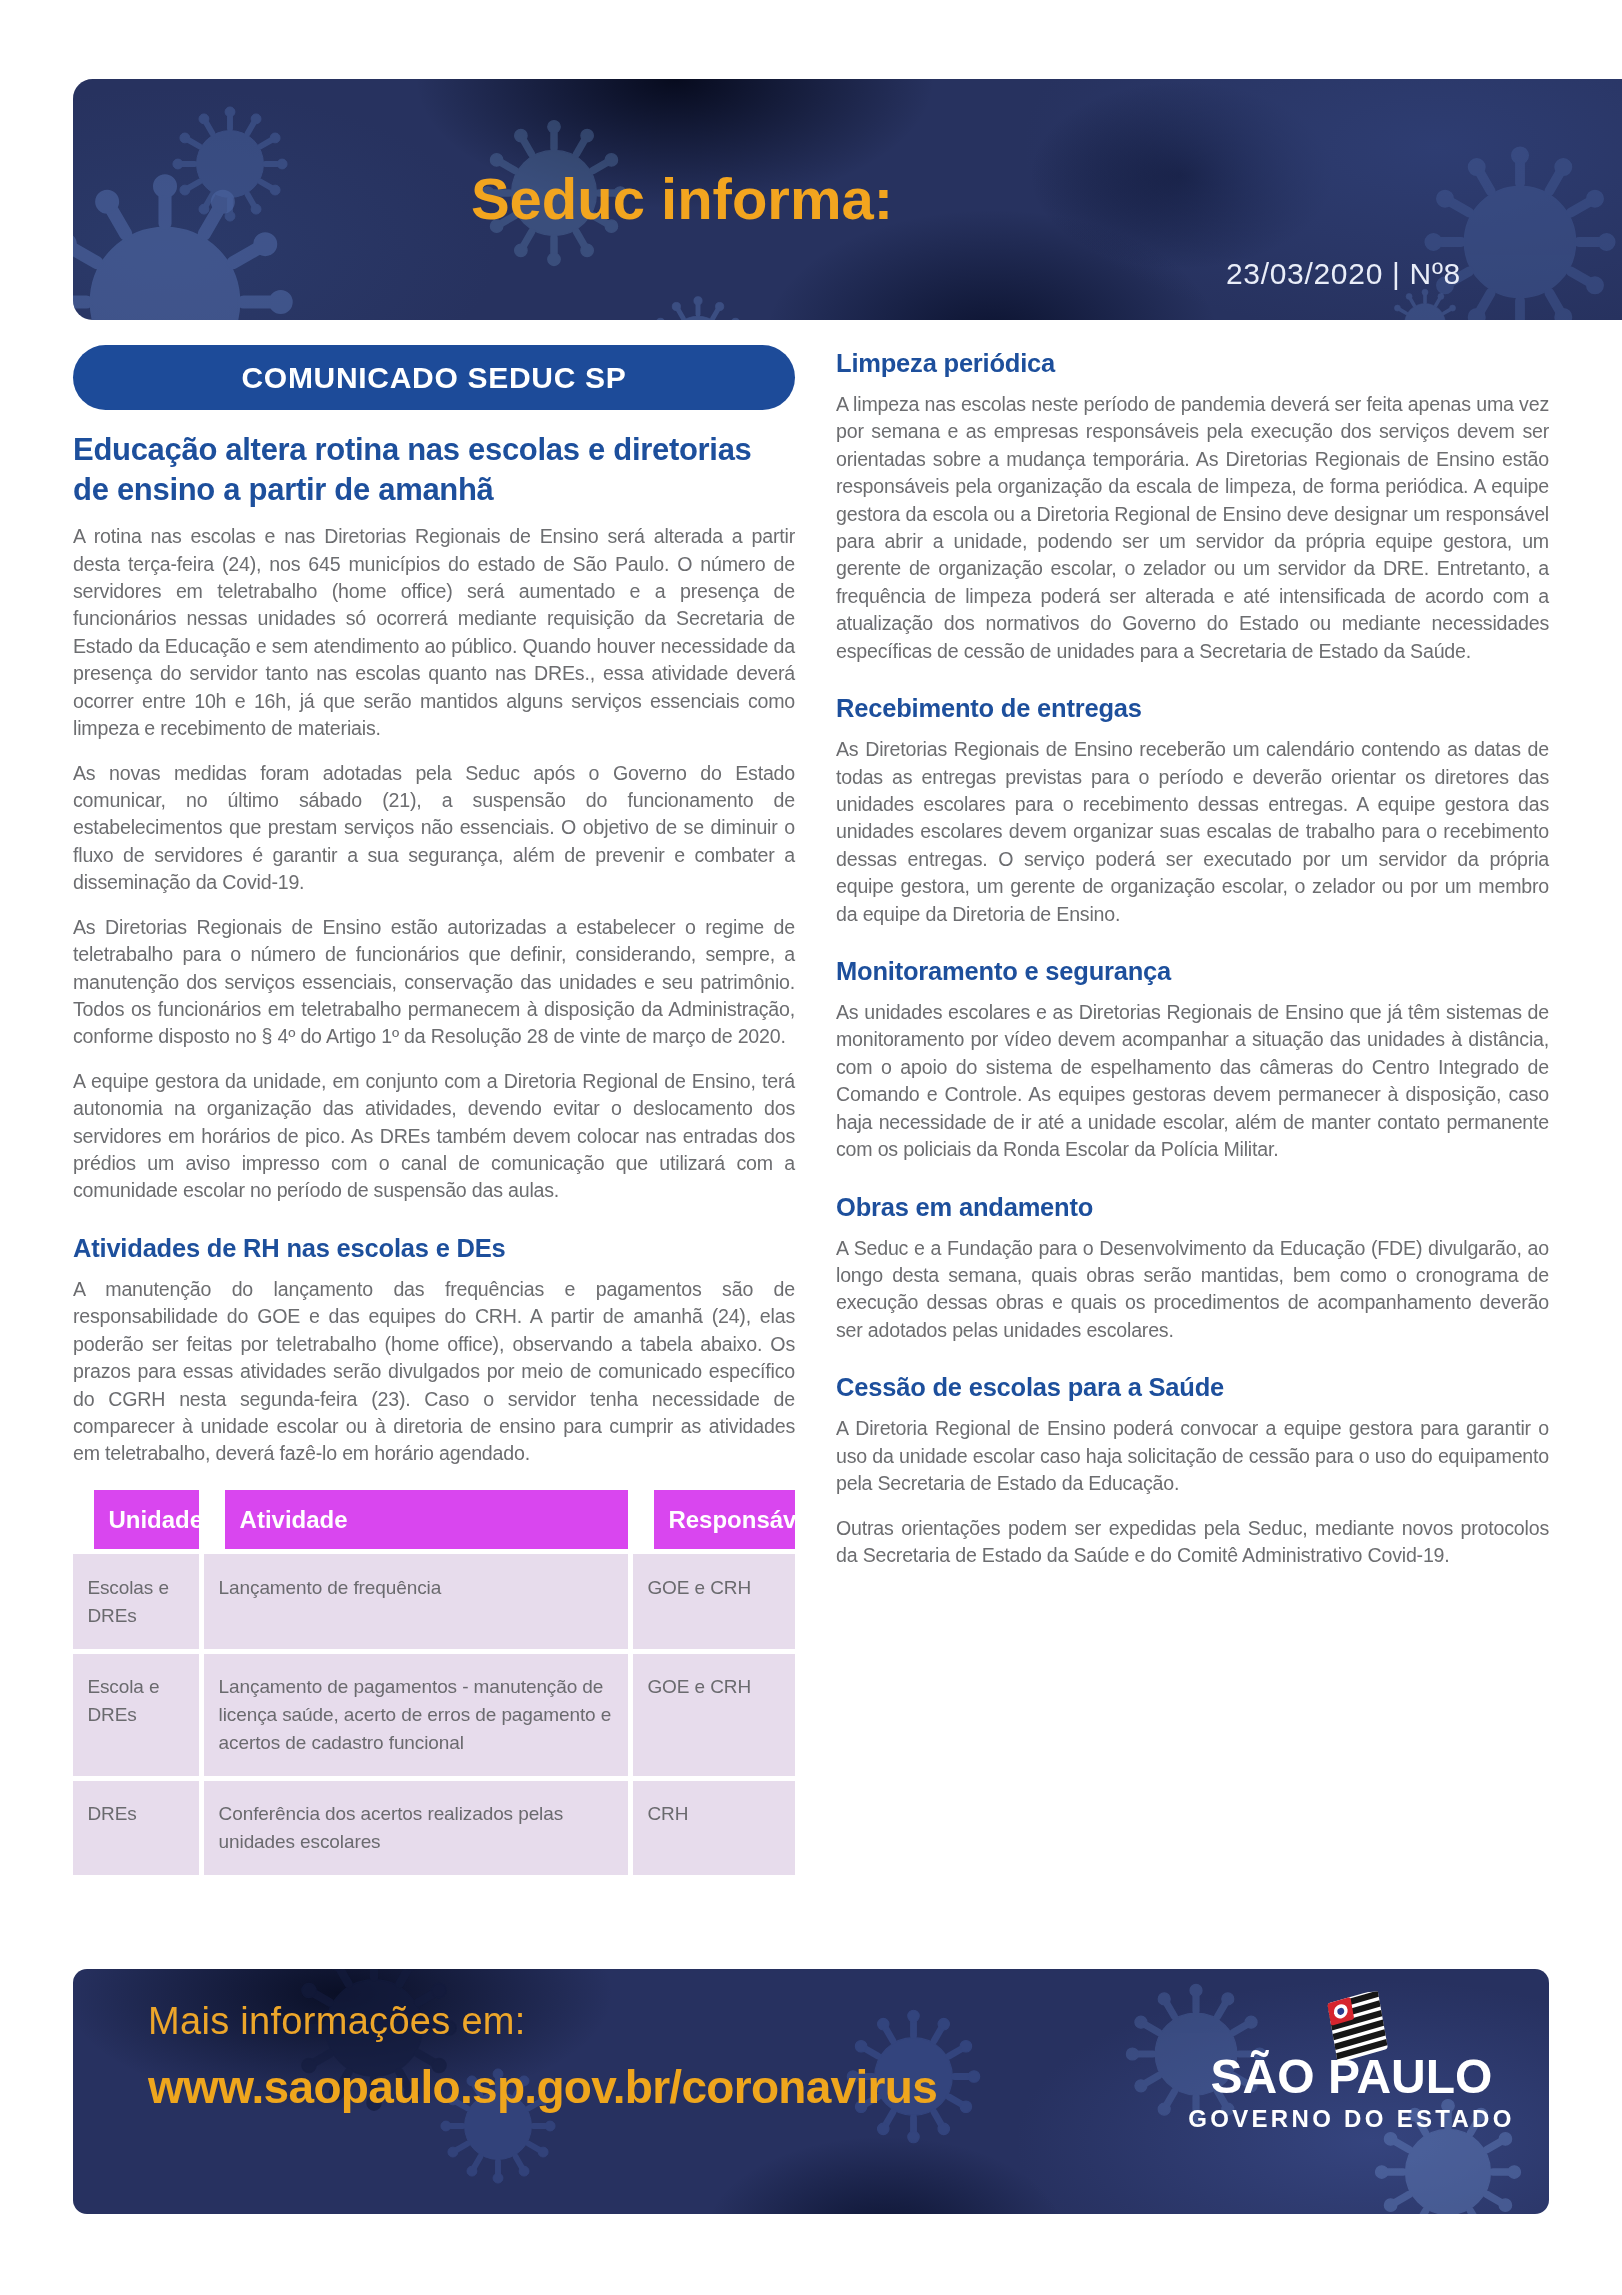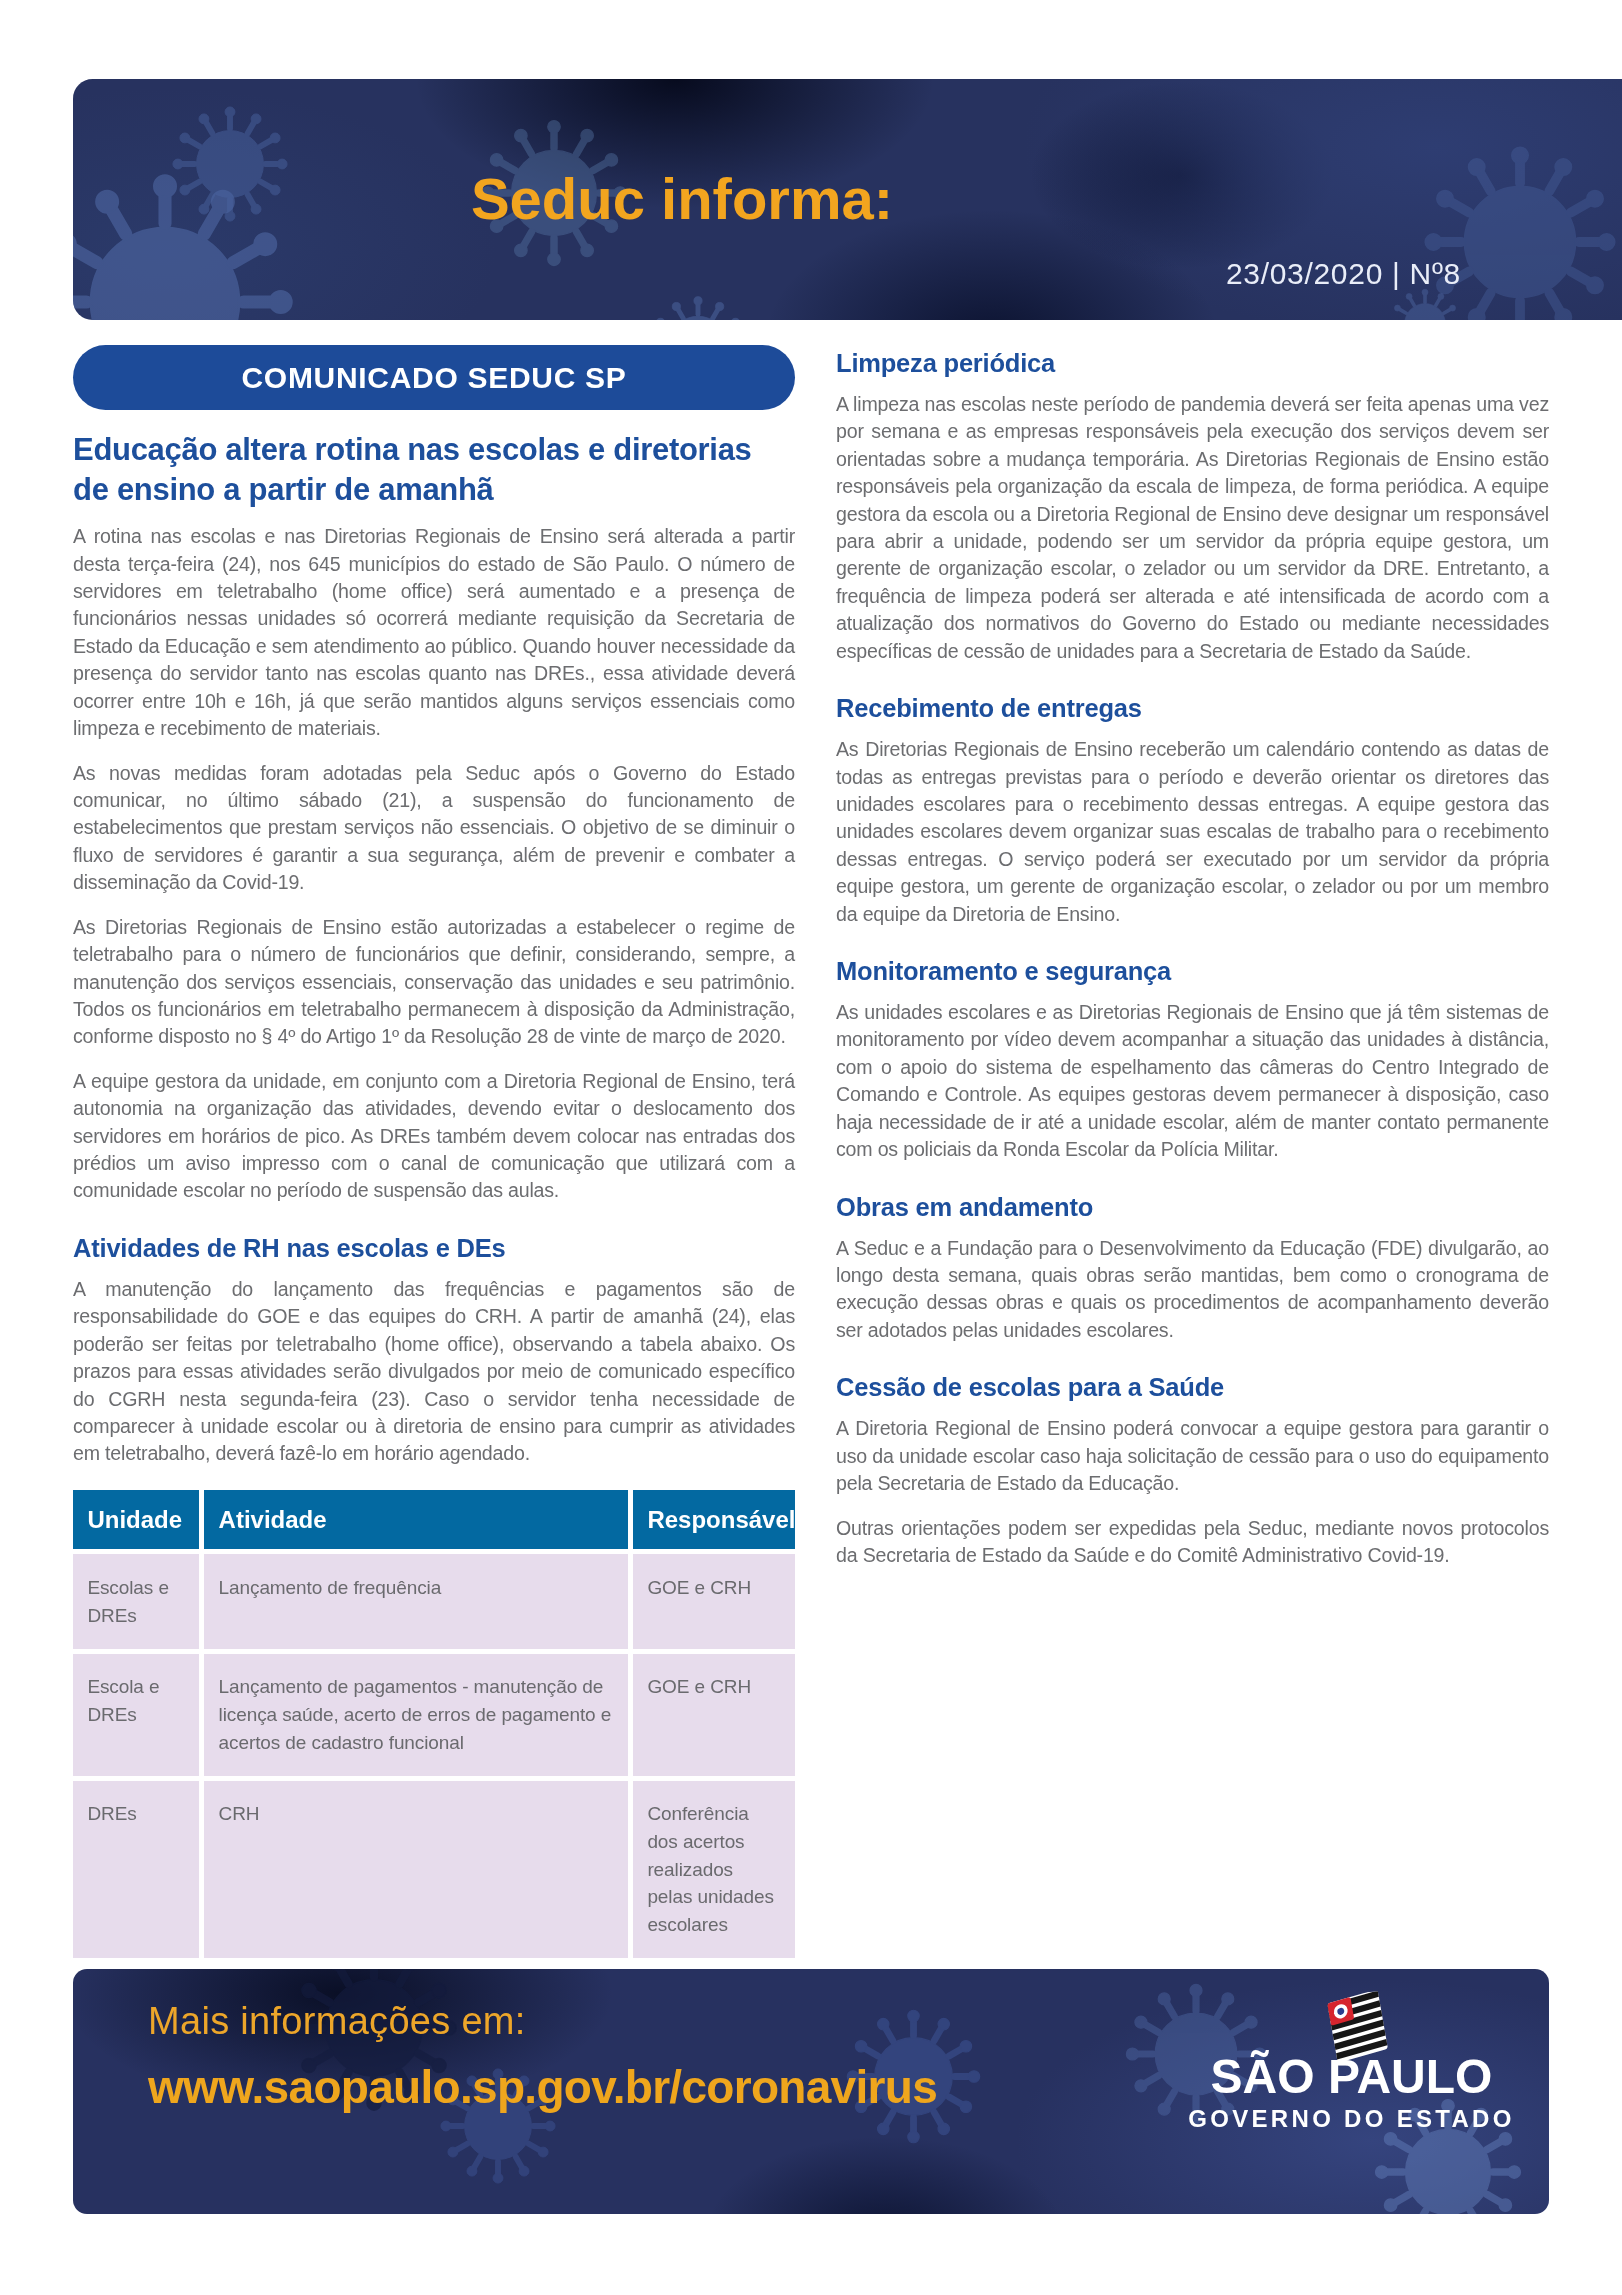--- a/index.html
+++ b/index.html
@@ -46,22 +46,22 @@
     margin:0 0 17px 0;color:#6c6d70;font-size:19.6px;line-height:1.4;letter-spacing:-0.2px;
     text-align:justify;
   }
   .section-h{
     margin:29px 0 13px 0;color:#1d4f9c;font-size:25.5px;font-weight:700;letter-spacing:-0.2px;
   }
   .col-right .section-h:first-child{margin-top:3.9px;}
   
   .rh-table{margin-top:22px;display:grid;grid-template-columns:126px 1fr 162px;gap:5.2px;}
   .rh-table .th{
-    background:#0369a1;color:#ffffff;font-size:24px;font-weight:700;
-    display:flex;align-items:center;padding:15.7px 14.4px;min-height:27.5px;
+    background:#d946ef;color:#ffffff;font-size:24px;font-weight:700;
+    display:flex;align-items:center;padding:15.7px 14.4px;min-height:27.5px;margin-left:21px;
   }
   .rh-table .td{
     background:#e7dcec;color:#6a6a6e;font-size:19px;line-height:1.45;letter-spacing:-0.1px;
     padding:19.6px 14.4px;
   }
   
   .footer{
     position:absolute;left:73px;bottom:81px;width:1476px;height:245px;border-radius:14px;overflow:hidden;
     background-color:#273160;
     background-image:
@@ -163,22 +163,22 @@
 
         <div class="td">Escolas e DREs</div>
         <div class="td">Lançamento de frequência</div>
         <div class="td">GOE e CRH</div>
 
         <div class="td">Escola e DREs</div>
         <div class="td">Lançamento de pagamentos - manutenção de licença saúde, acerto de erros de pagamento e acertos de cadastro funcional</div>
         <div class="td">GOE e CRH</div>
 
         <div class="td">DREs</div>
+        <div class="td">Conferência dos acertos realizados pelas unidades escolares</div>
         <div class="td">CRH</div>
-        <div class="td">Conferência dos acertos realizados pelas unidades escolares</div>
       </div>
     </div>
 
     <div class="col-right">
       <h2 class="section-h">Limpeza periódica</h2>
       <p class="body-p">A limpeza nas escolas neste período de pandemia deverá ser feita apenas uma vez por semana e as empresas responsáveis pela execução dos serviços devem ser orientadas sobre a mudança temporária. As Diretorias Regionais de Ensino estão responsáveis pela organização da escala de limpeza, de forma periódica. A equipe gestora da escola ou a Diretoria Regional de Ensino deve designar um responsável para abrir a unidade, podendo ser um servidor da própria equipe gestora, um gerente de organização escolar, o zelador ou um servidor da DRE. Entretanto, a frequência de limpeza poderá ser alterada e até intensificada de acordo com a atualização dos normativos do Governo do Estado ou mediante necessidades específicas de cessão de unidades para a Secretaria de Estado da Saúde.</p>
 
       <h2 class="section-h">Recebimento de entregas</h2>
       <p class="body-p">As Diretorias Regionais de Ensino receberão um calendário contendo as datas de todas as entregas previstas para o período e deverão orientar os diretores das unidades escolares para o recebimento dessas entregas. A equipe gestora das unidades escolares devem organizar suas escalas de trabalho para o recebimento dessas entregas. O serviço poderá ser executado por um servidor da própria equipe gestora, um gerente de organização escolar, o zelador ou por um membro da equipe da Diretoria de Ensino.</p>
 

